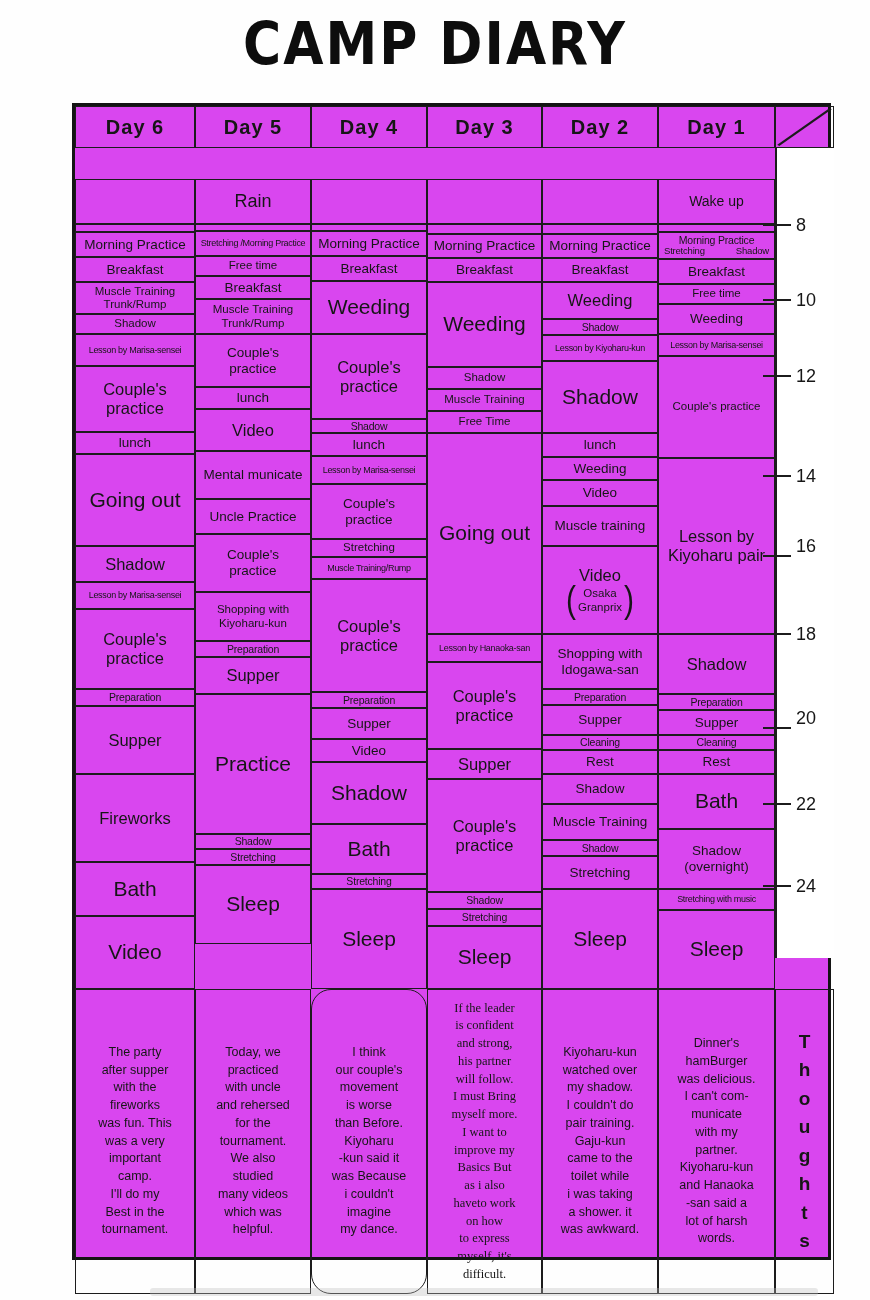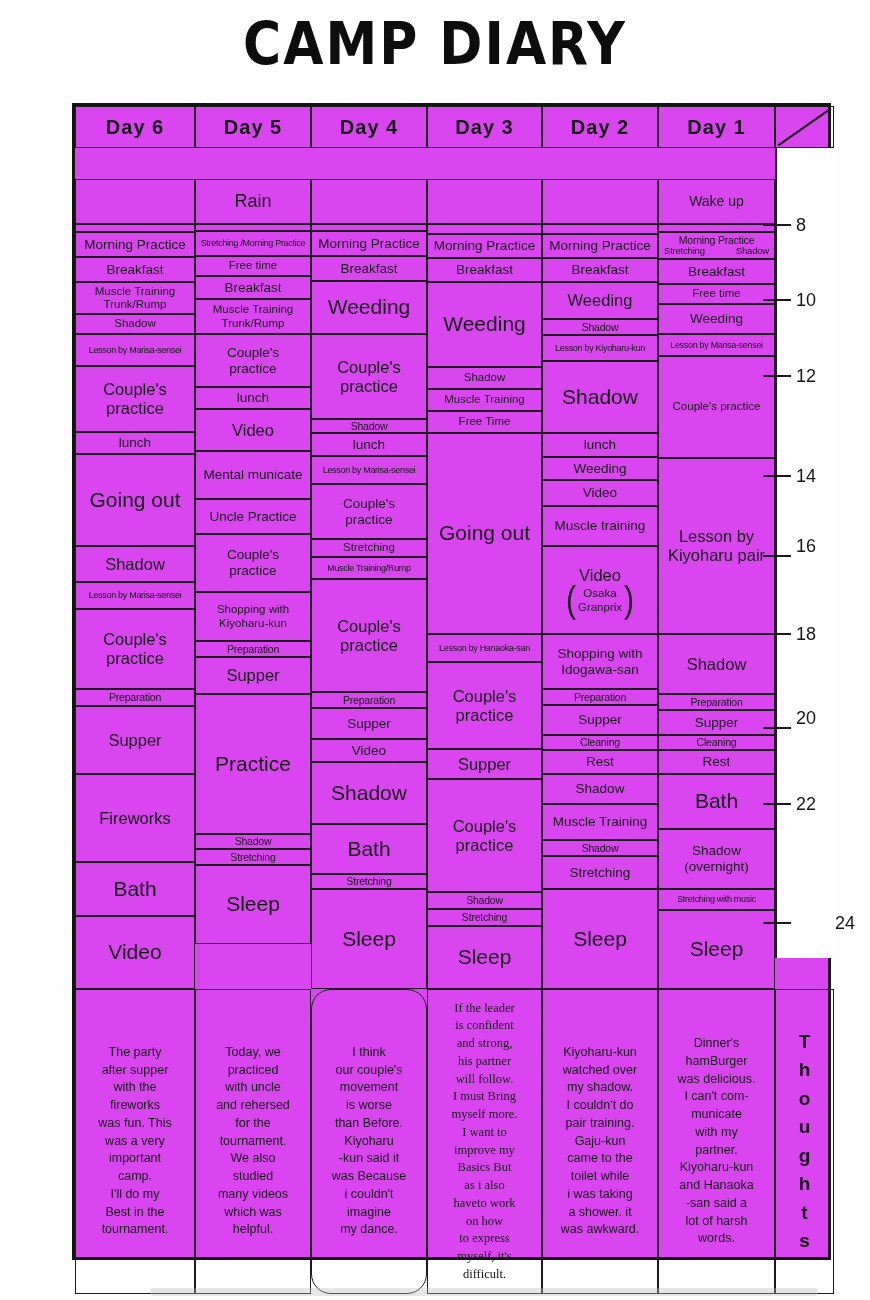--- a/index.html
+++ b/index.html
@@ -314,21 +314,21 @@
           <div class="num">18</div>
         </div>
         <div class="tm" style="top: 563px; align-items: flex-end;">
           <div class="tick"></div>
           <div class="num">20</div>
         </div>
         <div class="tm" style="top: 647px;">
           <div class="tick"></div>
           <div class="num">22</div>
         </div>
-        <div class="tm" style="top: 766px; gap: 39px;">
+        <div class="tm" style="top: 729px;">
           <div class="tick"></div>
           <div class="num">24</div>
         </div>
       </div>
   </div>
 
   <div class="smear"></div>
 </div>
 
 </body></html>

